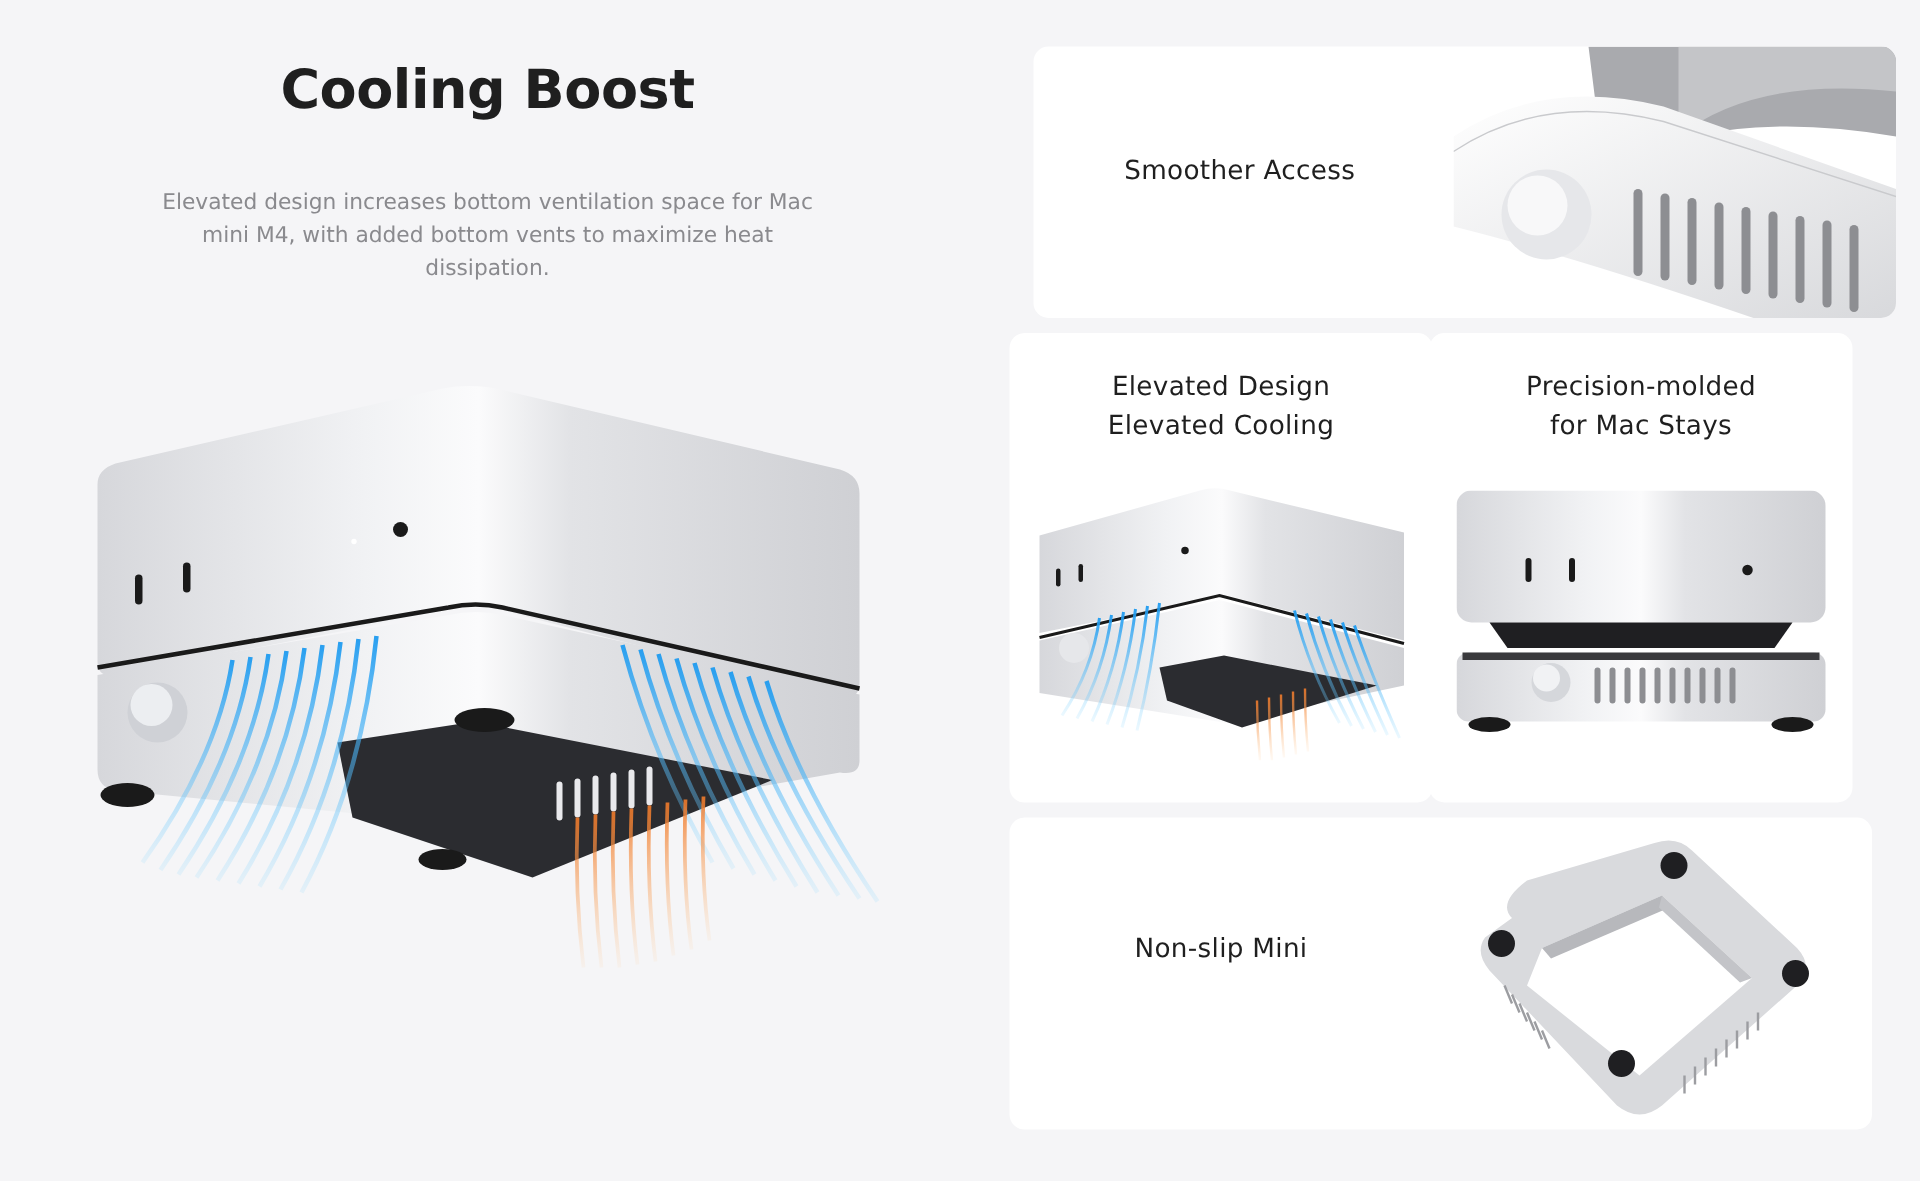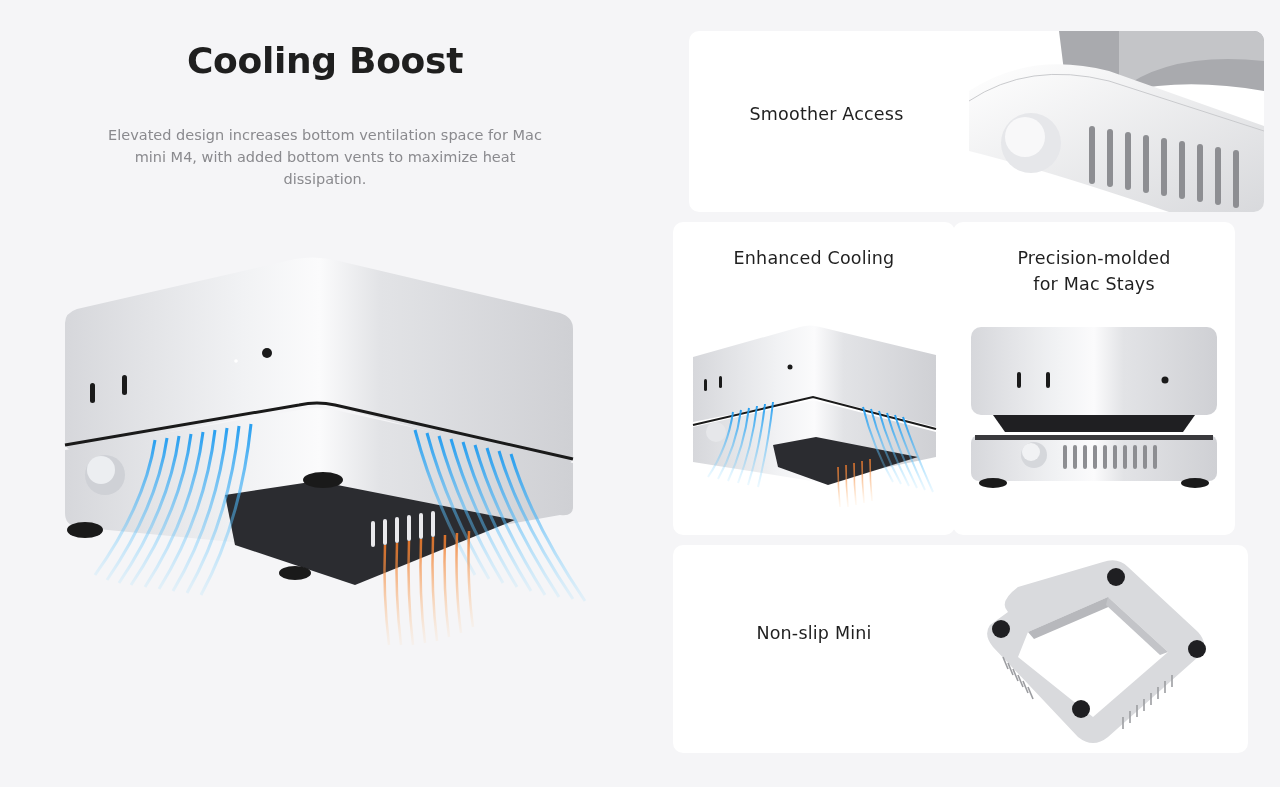--- a/index.html
+++ b/index.html
@@ -149,21 +149,22 @@
       <rect x="210" y="110" width="6" height="58" rx="3"></rect>
       <rect x="228" y="113" width="6" height="58" rx="3"></rect>
       <rect x="246" y="116" width="6" height="58" rx="3"></rect>
       <rect x="264" y="119" width="6" height="58" rx="3"></rect>
     </g>
   </svg>
 </div>
 
 <div class="card" style="left:673px; top:222px; width:282px; height:313px;">
   <div class="card-label" style="left:0; top:23px; width:282px;">
-    <span>Enhanced Cooling</span>
+    <span>Elevated Design</span>
+    <span>Elevated Cooling</span>
   </div>
   <svg style="position:absolute; left:15px; top:95px;" width="252" height="190" viewBox="0 0 252 190">
     <path d="M5 40 L112 10 Q122 7 132 10 L248 38 L248 110 L130 80 L5 105 Z" fill="url(#alu)"></path>
     <path d="M5 108 L125 80 L248 112" stroke="#1a1a1a" stroke-width="2" fill="none"></path>
     <path d="M5 110 L125 83 L248 115 L248 140 L130 165 L5 145 Z" fill="url(#alu)"></path>
     <path d="M85 128 L128 120 L230 140 L140 168 L90 150 Z" fill="#2b2c30"></path>
     <rect x="16" y="62" width="3" height="12" rx="1.5" fill="#1a1a1a"></rect>
     <rect x="31" y="59" width="3" height="12" rx="1.5" fill="#1a1a1a"></rect>
     <circle cx="102" cy="50" r="2.5" fill="#1a1a1a"></circle>
     <circle cx="28" cy="115" r="10" fill="#e6e7ea"></circle>

